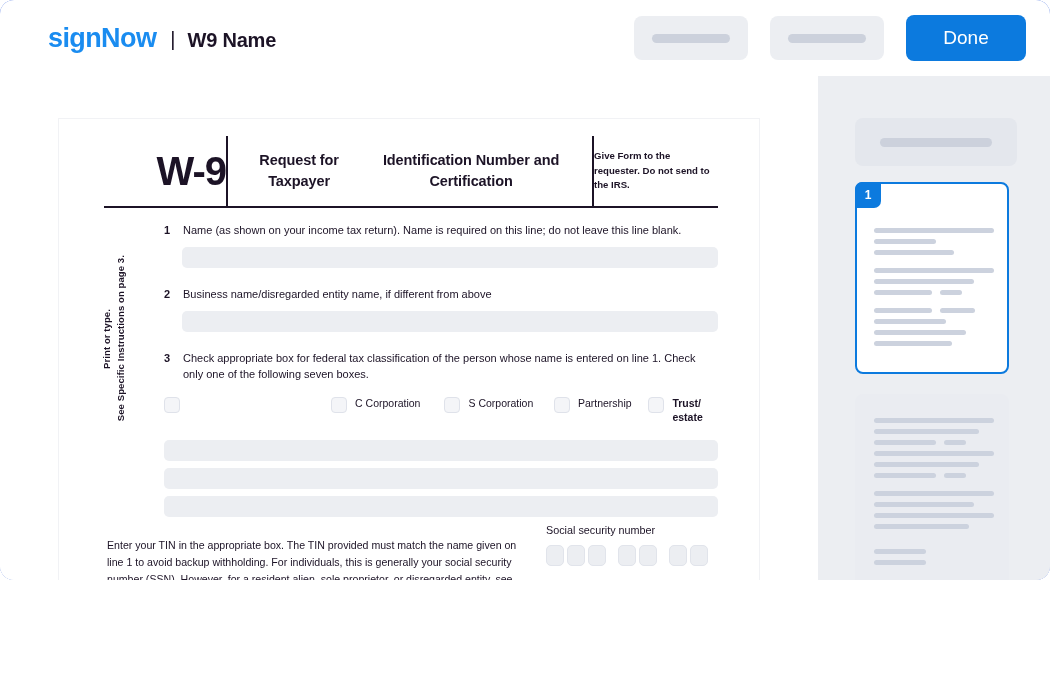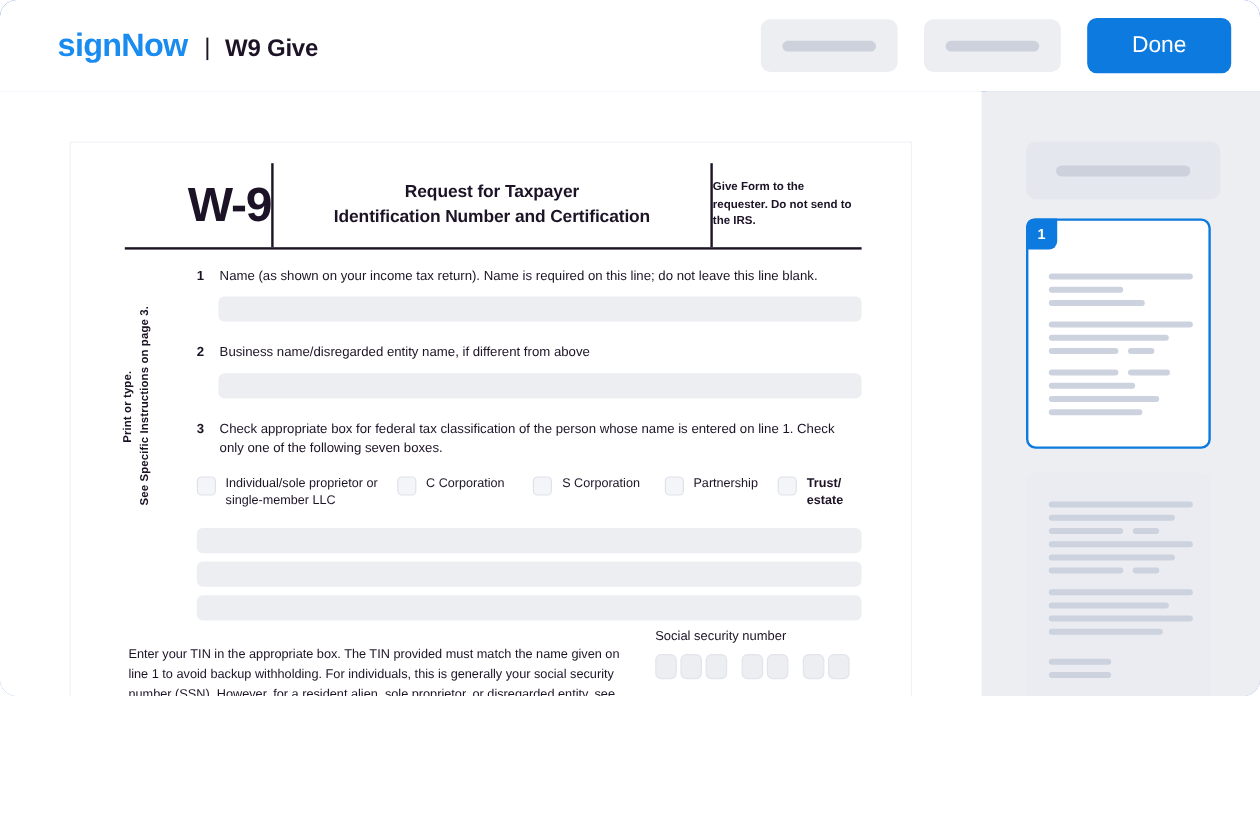--- a/index.html
+++ b/index.html
@@ -88,21 +88,21 @@
     border-bottom: 2px solid #1c1326;
   }
   .dh-left {
     width: 124px; display: flex; align-items: center; justify-content: flex-end;
     border-right: 2px solid #1c1326;
   }
   .w9-mark {
     font-size: 40px; font-weight: bold; color: #1c1326; letter-spacing: -1px;
   }
   .dh-mid {
-    flex: 1; display: flex; flex-direction: column;
+    flex: 1; display: flex; 
     align-items: center; justify-content: center;
     border-right: 2px solid #1c1326;
     padding: 0 10px;
   }
   .dh-mid-l {
     font-size: 14.5px; font-weight: bold; color: #1c1326;
     line-height: 1.45; text-align: center; letter-spacing: -0.1px;
   }
   .dh-right {
     width: 124px; display: flex; align-items: center;
@@ -226,21 +226,21 @@
 </style>
 </head>
 <body>
 
 <div class="app">
 
   <div class="topbar">
     <div class="brand">
       <span class="brand-sign">signNow</span>
       <span class="brand-sep">|</span>
-      <span class="brand-doc">W9 Give</span>
+      <span class="brand-doc">W9 Name</span>
     </div>
 
     <div class="topbar-actions">
       <div class="skel-btn">
         <div class="skel-bar"></div>
       </div>
       <div class="skel-btn">
         <div class="skel-bar"></div>
       </div>
       <button class="done-btn">Done</button>
@@ -289,21 +289,20 @@
           <div class="gap-lg"></div>
 
           <div class="line-row">
             <span class="line-num">3</span>
             <span class="line-text">Check appropriate box for federal tax classification of the person whose name is entered on line 1. Check only one of the following seven boxes.</span>
           </div>
 
           <div class="opts">
             <div class="opt opt-1">
               <span class="cbox"></span>
-              <span class="opt-label">Individual/sole proprietor or single-member LLC</span>
             </div>
             <div class="opt opt-2">
               <span class="cbox"></span>
               <span class="opt-label">C Corporation</span>
             </div>
             <div class="opt opt-3">
               <span class="cbox"></span>
               <span class="opt-label">S Corporation</span>
             </div>
             <div class="opt opt-4">

